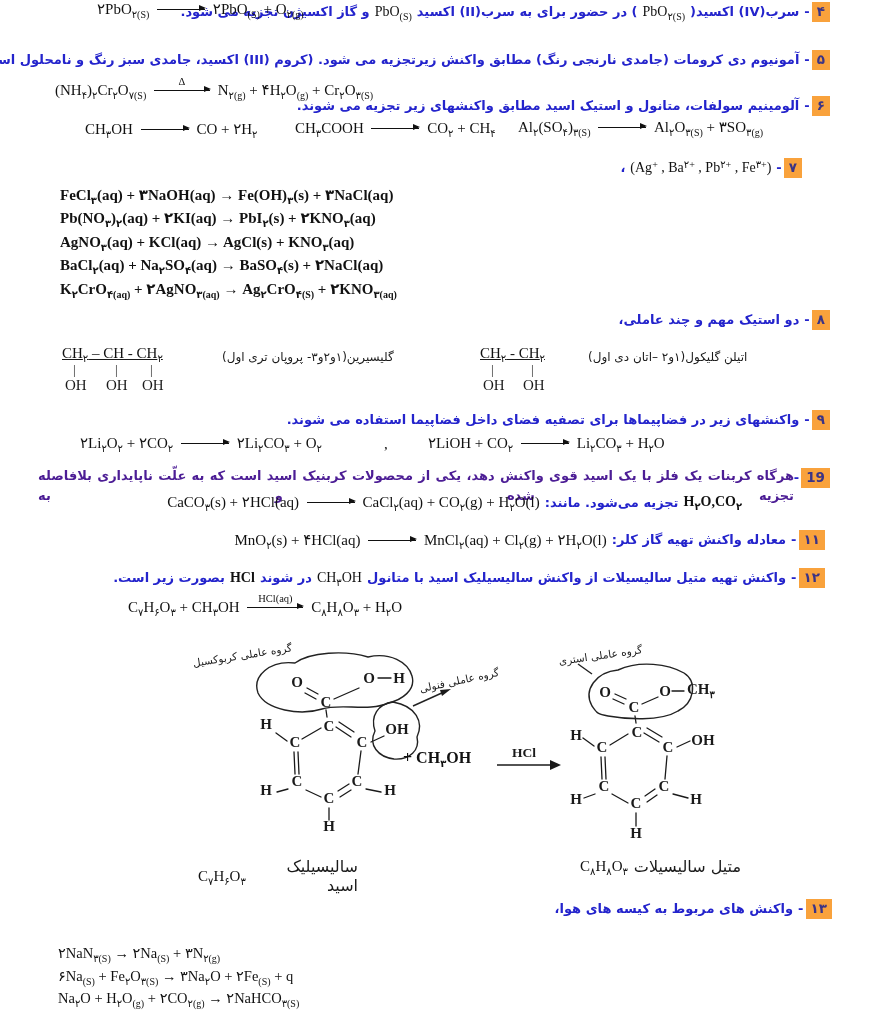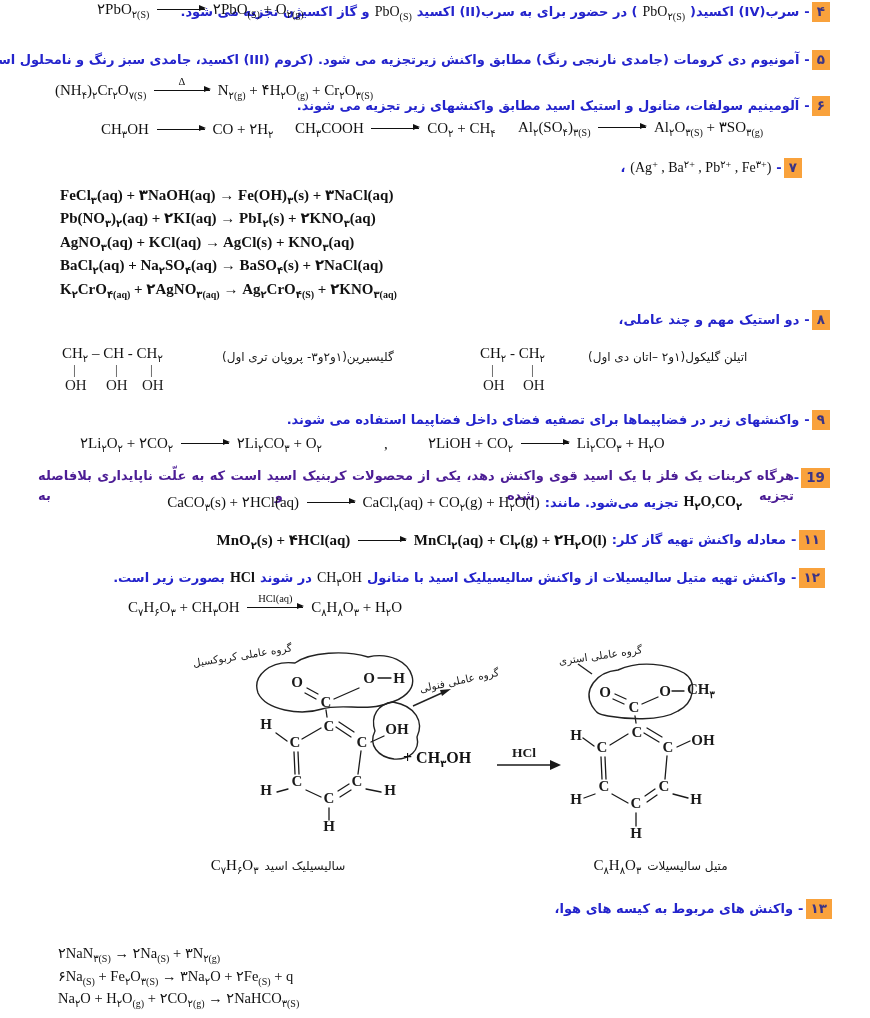--- a/index.html
+++ b/index.html
@@ -25,24 +25,24 @@
   .rx .rxline::after{content:"";position:absolute;right:-1px;top:-3.6px;width:0;height:0;
       border-left:7px solid #111;border-top:3.8px solid transparent;border-bottom:3.8px solid transparent;}
   .rx .rxl{position:absolute;bottom:4px;left:50%;transform:translateX(-50%);
       font-size:10.5px;line-height:1;white-space:nowrap;}
   .rxp{min-width:48px;}
   .eqblock .ln{line-height:23.4px;font-weight:bold;}
   .eqblock13 .ln{line-height:22.5px;font-size:14.5px;}
   .justpara{direction:rtl;text-align:justify;text-align-last:justify;
       color:#4c1d95;font-weight:bold;font-size:13px;line-height:1.5;}
   
-  .struct{position:absolute;}
+  .struct{position:absolute;text-decoration:underline;}
   .struct .bar{position:absolute;font-size:13px;font-family:"Liberation Serif",serif;}
   .struct .ohm{position:absolute;font-family:"Liberation Serif",serif;font-size:15px;}
-  .molname{font-family:"DejaVu Sans",sans-serif;font-size:12px;color:#1a1a1a;}
+  .molname{font-family:"DejaVu Sans",sans-serif;font-size:16px;color:#1a1a1a;}
   .mollabel{display:flex;direction:rtl;gap:6px;align-items:center;justify-content:center;}
   svg text{fill:#1a1a1a;}
   .atomtxt{font-family:"Liberation Serif",serif;font-weight:bold;font-size:15px;}
   .svgsub{font-size:10px;}
   .svgfa{font-family:"DejaVu Sans",sans-serif;font-size:10.5px;}
   .svghcl{font-family:"Liberation Serif",serif;font-weight:bold;font-size:13.5px;}
 </style>
 </head>
 <body>
 
@@ -62,21 +62,21 @@
   <span class="dash">-</span>
   <span class="fa">آمونیوم دی کرومات (جامدی نارنجی رنگ) مطابق واکنش زیرتجزیه می شود. (کروم (III) اکسید، جامدی سبز رنگ و نامحلول است.)</span>
 </div>
 <div class="abs eq" style="left:55px;top:81px;">(NH<sub>۴</sub>)<sub>۲</sub>Cr<sub>۲</sub>O<sub>۷(S)</sub> <span class="rx"><span class="rxl">Δ</span><span class="rxline"></span></span> N<sub>۲(g)</sub> + ۴H<sub>۲</sub>O<sub>(g)</sub> + Cr<sub>۲</sub>O<sub>۳(S)</sub></div>
 
 <div class="hline" style="top:96px;right:40px;">
   <span class="badge">۶</span>
   <span class="dash">-</span>
   <span class="fa">آلومینیم سولفات، متانول و استیک اسید مطابق واکنشهای زیر تجزیه می شوند.</span>
 </div>
-<div class="abs eq" style="left:101px;top:120px;">CH<sub>۳</sub>OH <span class="rx rxp"><span class="rxline"></span></span> CO + ۲H<sub>۲</sub></div>
+<div class="abs eq" style="left:85px;top:120px;">CH<sub>۳</sub>OH <span class="rx rxp"><span class="rxline"></span></span> CO + ۲H<sub>۲</sub></div>
 <div class="abs eq" style="left:295px;top:120px;">CH<sub>۳</sub>COOH <span class="rx rxp"><span class="rxline"></span></span> CO<sub>۲</sub> + CH<sub>۴</sub></div>
 <div class="abs eq" style="left:518px;top:118px;text-align:right;">Al<sub>۲</sub>(SO<sub>۴</sub>)<sub>۳(S)</sub> <span class="rx rxp"><span class="rxline"></span></span> Al<sub>۲</sub>O<sub>۳(S)</sub> + ۳SO<sub>۳(g)</sub></div>
 
 <div class="hline" style="top:158px;right:68px;">
   <span class="badge">۷</span>
   <span class="dash">-</span>
   <span class="eq eq-sm">(Ag<sup>+</sup> , Ba<sup>۲+</sup> , Pb<sup>۲+</sup> , Fe<sup>۳+</sup>)</span>
   <span class="fa">،</span>
 </div>
 <div class="abs eqblock" style="left:60px;top:184px;">
@@ -130,21 +130,21 @@
 <div class="hline" style="top:493px;right:128px;">
   <span class="eq eq-sm bold">H<sub>۲</sub>O,CO<sub>۲</sub></span>
   <span class="fa">تجزیه می‌شود. مانند:</span>
   <span class="eq">CaCO<sub>۳</sub>(s) + ۲HCl(aq) <span class="rx rxp"><span class="rxline"></span></span> CaCl<sub>۲</sub>(aq) + CO<sub>۲</sub>(g) + H<sub>۲</sub>O(l)</span>
 </div>
 
 <div class="hline" style="top:530px;right:45px;">
   <span class="badge">۱۱</span>
   <span class="dash">-</span>
   <span class="fa">معادله واکنش تهیه گاز کلر:</span>
-  <span class="eq" style="margin-left:10px;font-weight:bold;">MnO<sub>۲</sub>(s) + ۴HCl(aq) <span class="rx rxp"><span class="rxline"></span></span> MnCl<sub>۲</sub>(aq) + Cl<sub>۲</sub>(g) + ۲H<sub>۲</sub>O(l)</span>
+  <span class="eq" style="margin-left:10px;">MnO<sub>۲</sub>(s) + ۴HCl(aq) <span class="rx rxp"><span class="rxline"></span></span> MnCl<sub>۲</sub>(aq) + Cl<sub>۲</sub>(g) + ۲H<sub>۲</sub>O(l)</span>
 </div>
 
 <div class="hline" style="top:568px;right:45px;">
   <span class="badge">۱۲</span>
   <span class="dash">-</span>
   <span class="fa">واکنش تهیه متیل سالیسیلات از واکنش  سالیسیلیک اسید با متانول</span>
   <span class="eq eq-sm">CH<sub>۳</sub>OH</span>
   <span class="fa">در شوند</span>
   <span class="eq eq-sm bold">HCl</span>
   <span class="fa">بصورت زیر است.</span>

